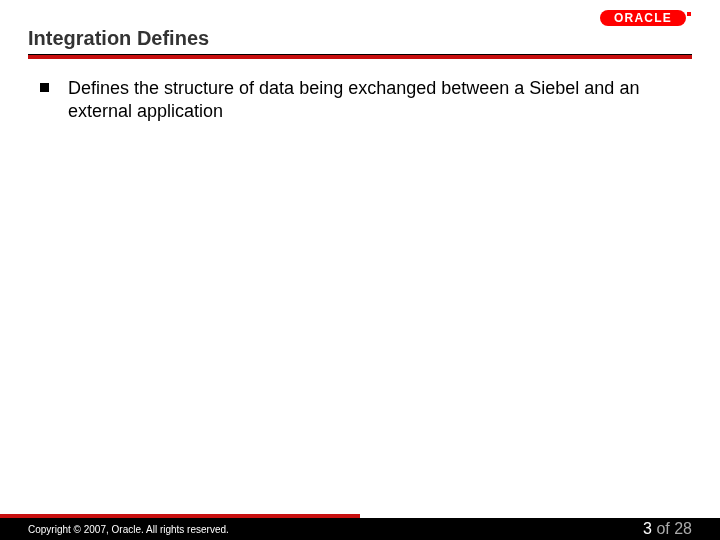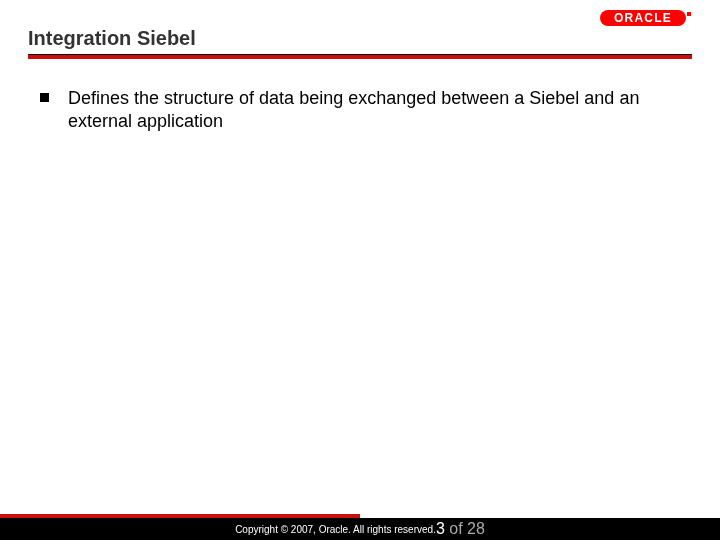--- a/index.html
+++ b/index.html
@@ -41,21 +41,21 @@
     display: flex;
     justify-content: flex-end;
     margin: 0 28px;
   }
   .red-bar-top-segment {
     height: 4px;
     background: #c80f0f;
     width: 100%;
   }
   .content {
-    padding: 28px 40px 0 40px;
+    padding: 18px 40px 0 40px;
   }
   ul {
     list-style: none;
   }
   li {
     position: relative;
     padding-left: 28px;
     font-size: 18px;
     line-height: 1.3;
     color: #000;
@@ -79,21 +79,21 @@
   }
   .footer-black {
     position: absolute;
     left: 0;
     right: 0;
     bottom: 0;
     height: 22px;
     background: #000;
     display: flex;
     align-items: center;
-    justify-content: center;
+    justify-content: space-between;
     padding: 0 28px;
     color: #fff;
     font-size: 10px;
   }
   .footer-red {
     position: absolute;
     left: 0;
     bottom: 22px;
     height: 4px;
     width: 50%;
@@ -113,21 +113,21 @@
 <body>
 
 <div class="header">
   <div class="logo">
     <svg width="92" height="16" viewBox="0 0 92 16">
       <rect x="0" y="0" width="86" height="16" rx="8" ry="8" fill="#ff0000"></rect>
       <text x="43" y="12.2" text-anchor="middle" font-family="Arial, Helvetica, sans-serif" font-size="12" font-weight="bold" fill="#ffffff" letter-spacing="1.2">ORACLE</text>
       <rect x="87" y="2" width="4" height="4" fill="#ff0000"></rect>
     </svg>
   </div>
-  <h1 class="title">Integration Siebel</h1>
+  <h1 class="title">Integration Defines</h1>
 </div>
 
 <div class="divider-top"></div>
 <div class="red-bar-top-wrapper">
   <div class="red-bar-top-segment"></div>
 </div>
 
 <div class="content">
   <ul>
     <li>Defines the structure of data being exchanged between a Siebel and an external application</li>

